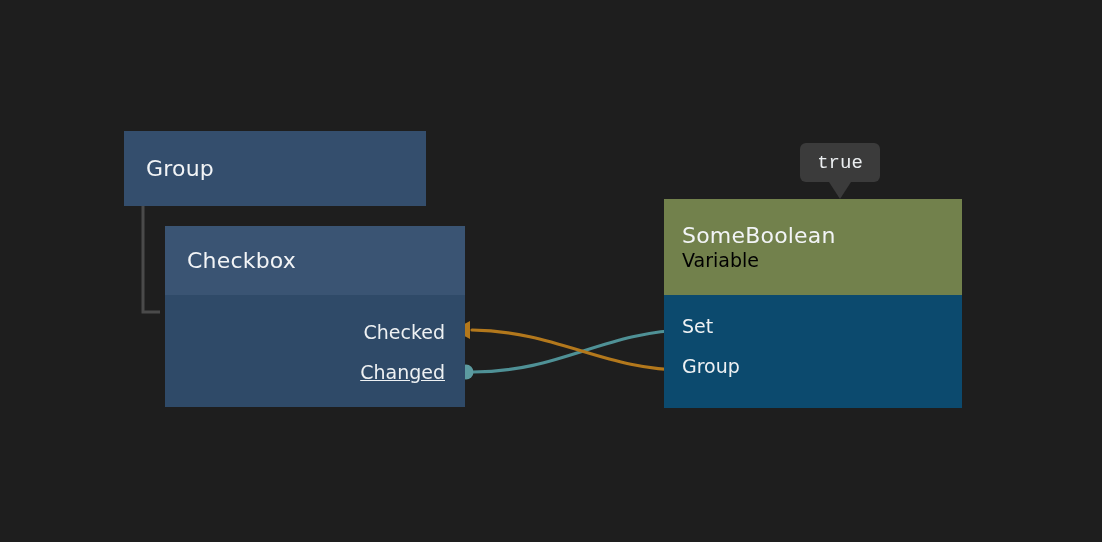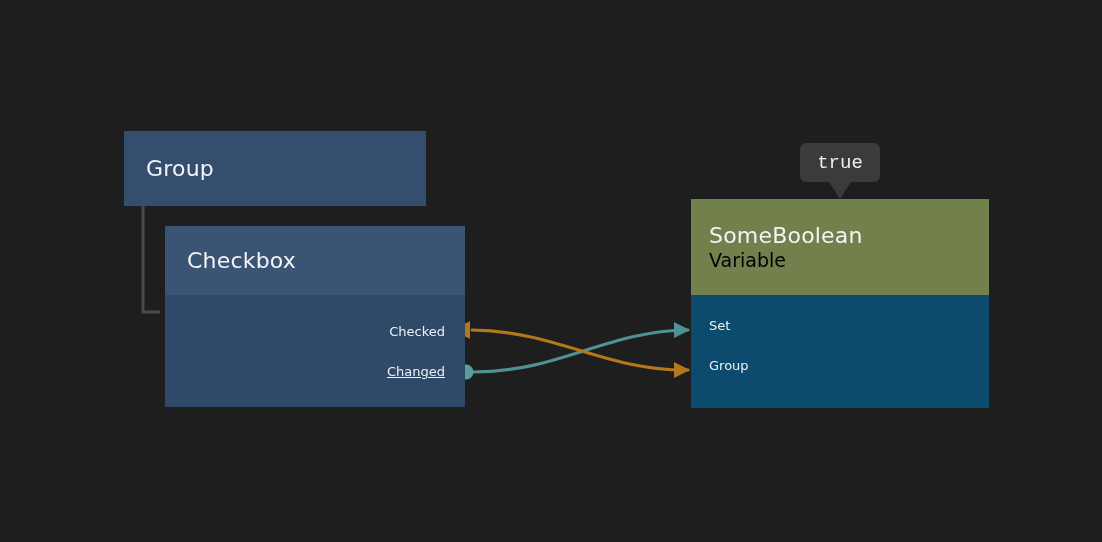--- a/index.html
+++ b/index.html
@@ -79,41 +79,41 @@
     padding: 0 0 0 22px;
   }
   #checkbox-node .node-body {
     height: 112px;
     background: #2f4a68;
     position: relative;
   }
 
   
   #variable-node {
-    left: 691px;
+    left: 664px;
     top: 199px;
     width: 298px;
     height: 209px;
   }
   #variable-node .node-header {
     height: 96px;
     background: #72814c;
     padding: 0 0 0 18px;
   }
   #variable-node .node-body {
     height: 113px;
     background: #0c4a6e;
     position: relative;
   }
 
   
   .port-label {
     position: absolute;
     color: #eef1f3;
-    font-size: 13px;
+    font-size: 19px;
     line-height: 22px;
     white-space: nowrap;
   }
   .port-out {
     right: 20px;
     text-align: right;
   }
   .port-in {
     left: 18px;
     text-align: left;

